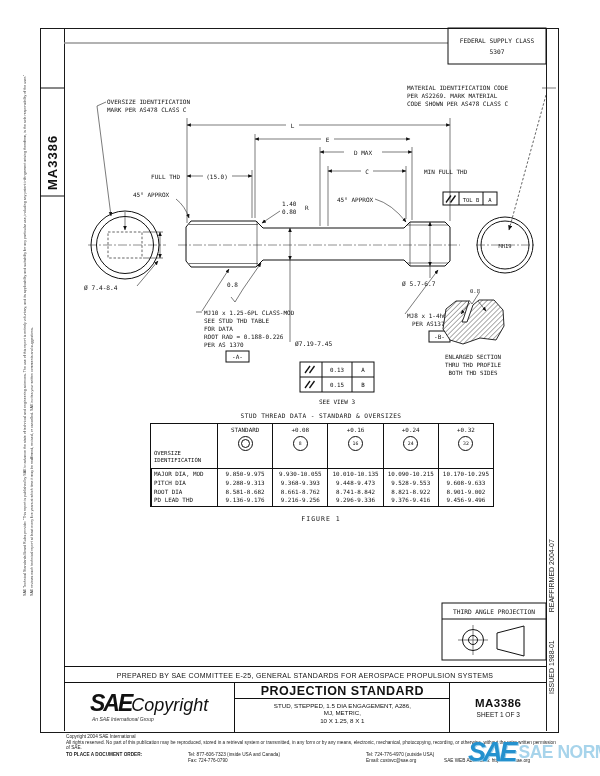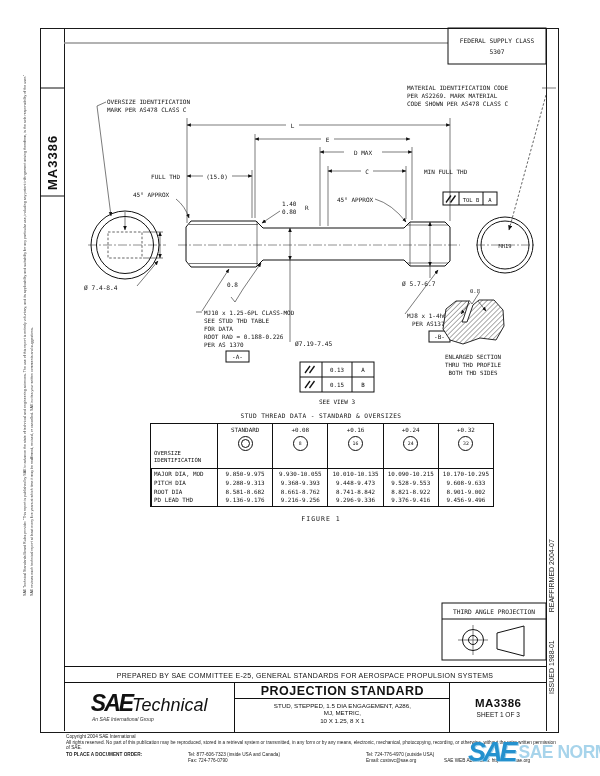--- a/index.html
+++ b/index.html
@@ -373,21 +373,21 @@
     </div>
   </div>
 
   <div class="abs" id="fig-cap">FIGURE 1</div>
 
   <div class="abs" id="prepared">PREPARED BY SAE COMMITTEE E-25, GENERAL STANDARDS FOR AEROSPACE PROPULSION SYSTEMS</div>
 
   <div class="abs" id="tblock">
     <div id="tb-logo">
       <div class="l1">
-        <span class="sae">SAE</span><span class="aero">Technical</span>
+        <span class="sae">SAE</span><span class="aero">Copyright</span>
       </div>
       <div class="tag">An SAE International Group</div>
     </div>
     <div id="tb-mid">
       <div class="doctype">PROJECTION STANDARD</div>
       <div class="tlines">
         <div class="tl">STUD, STEPPED, 1.5 DIA ENGAGEMENT, A286,</div>
         <div class="tl">MJ, METRIC,</div>
         <div class="tl">10 X 1.25, 8 X 1</div>
       </div>

